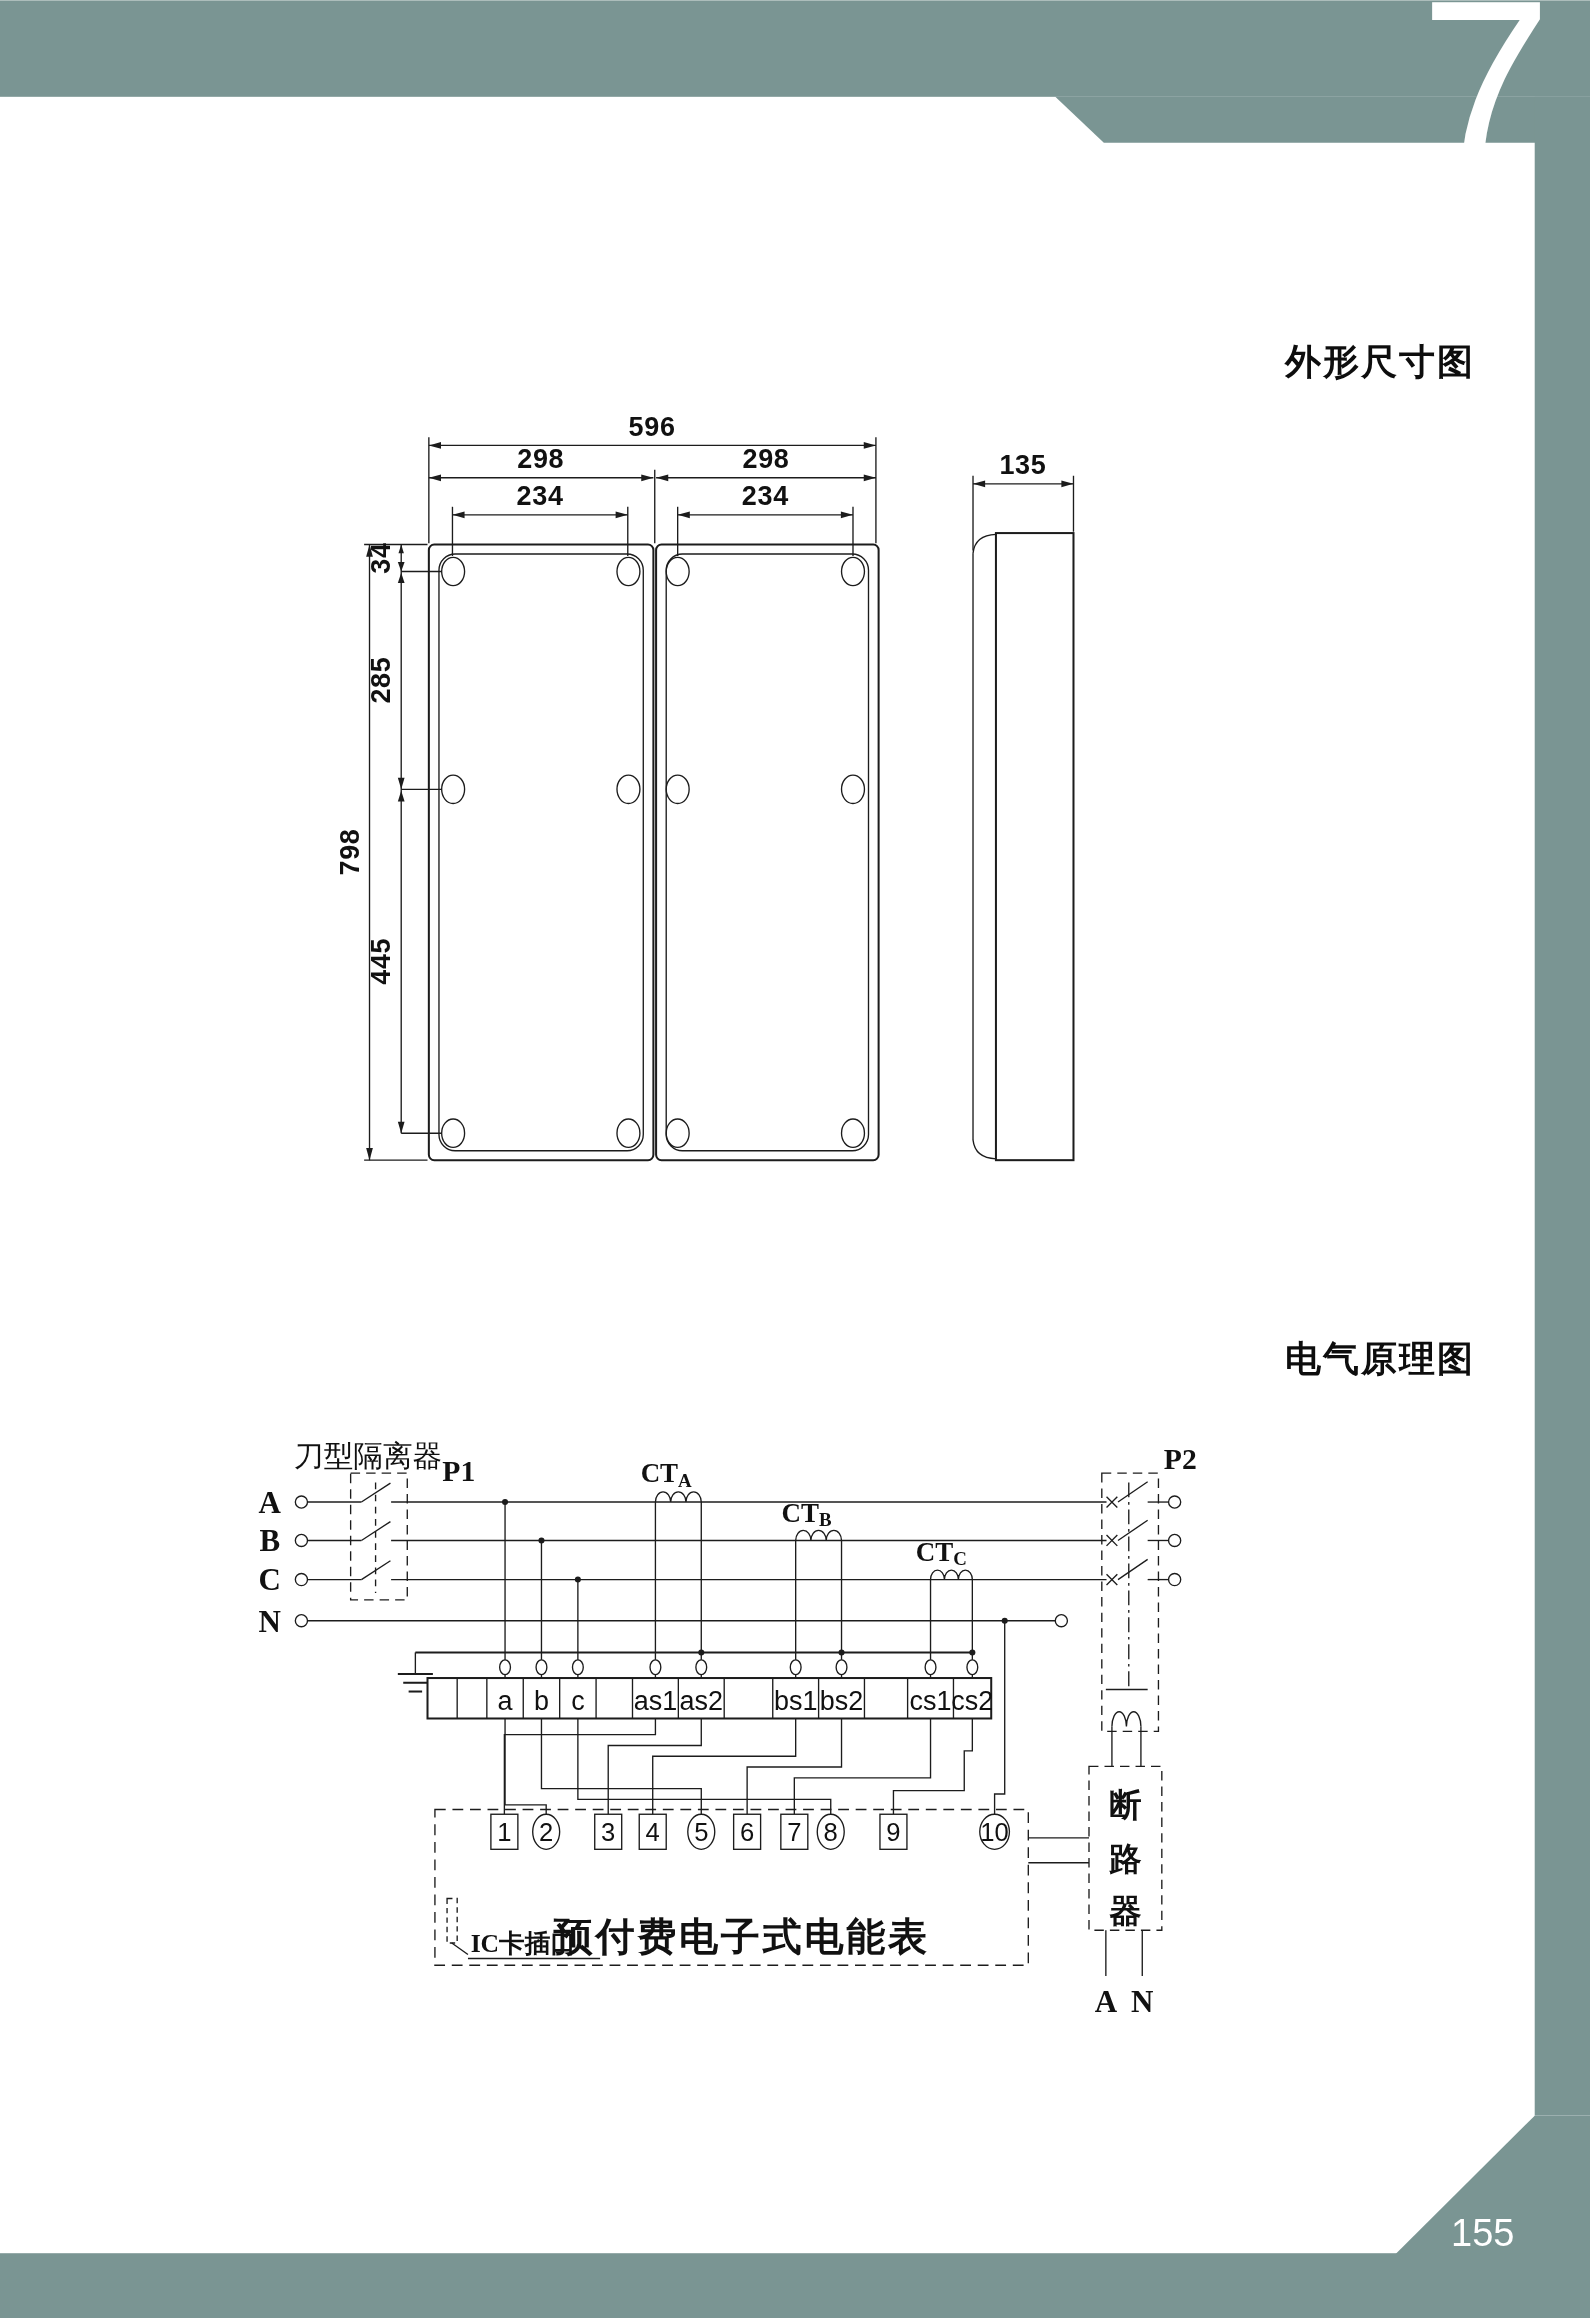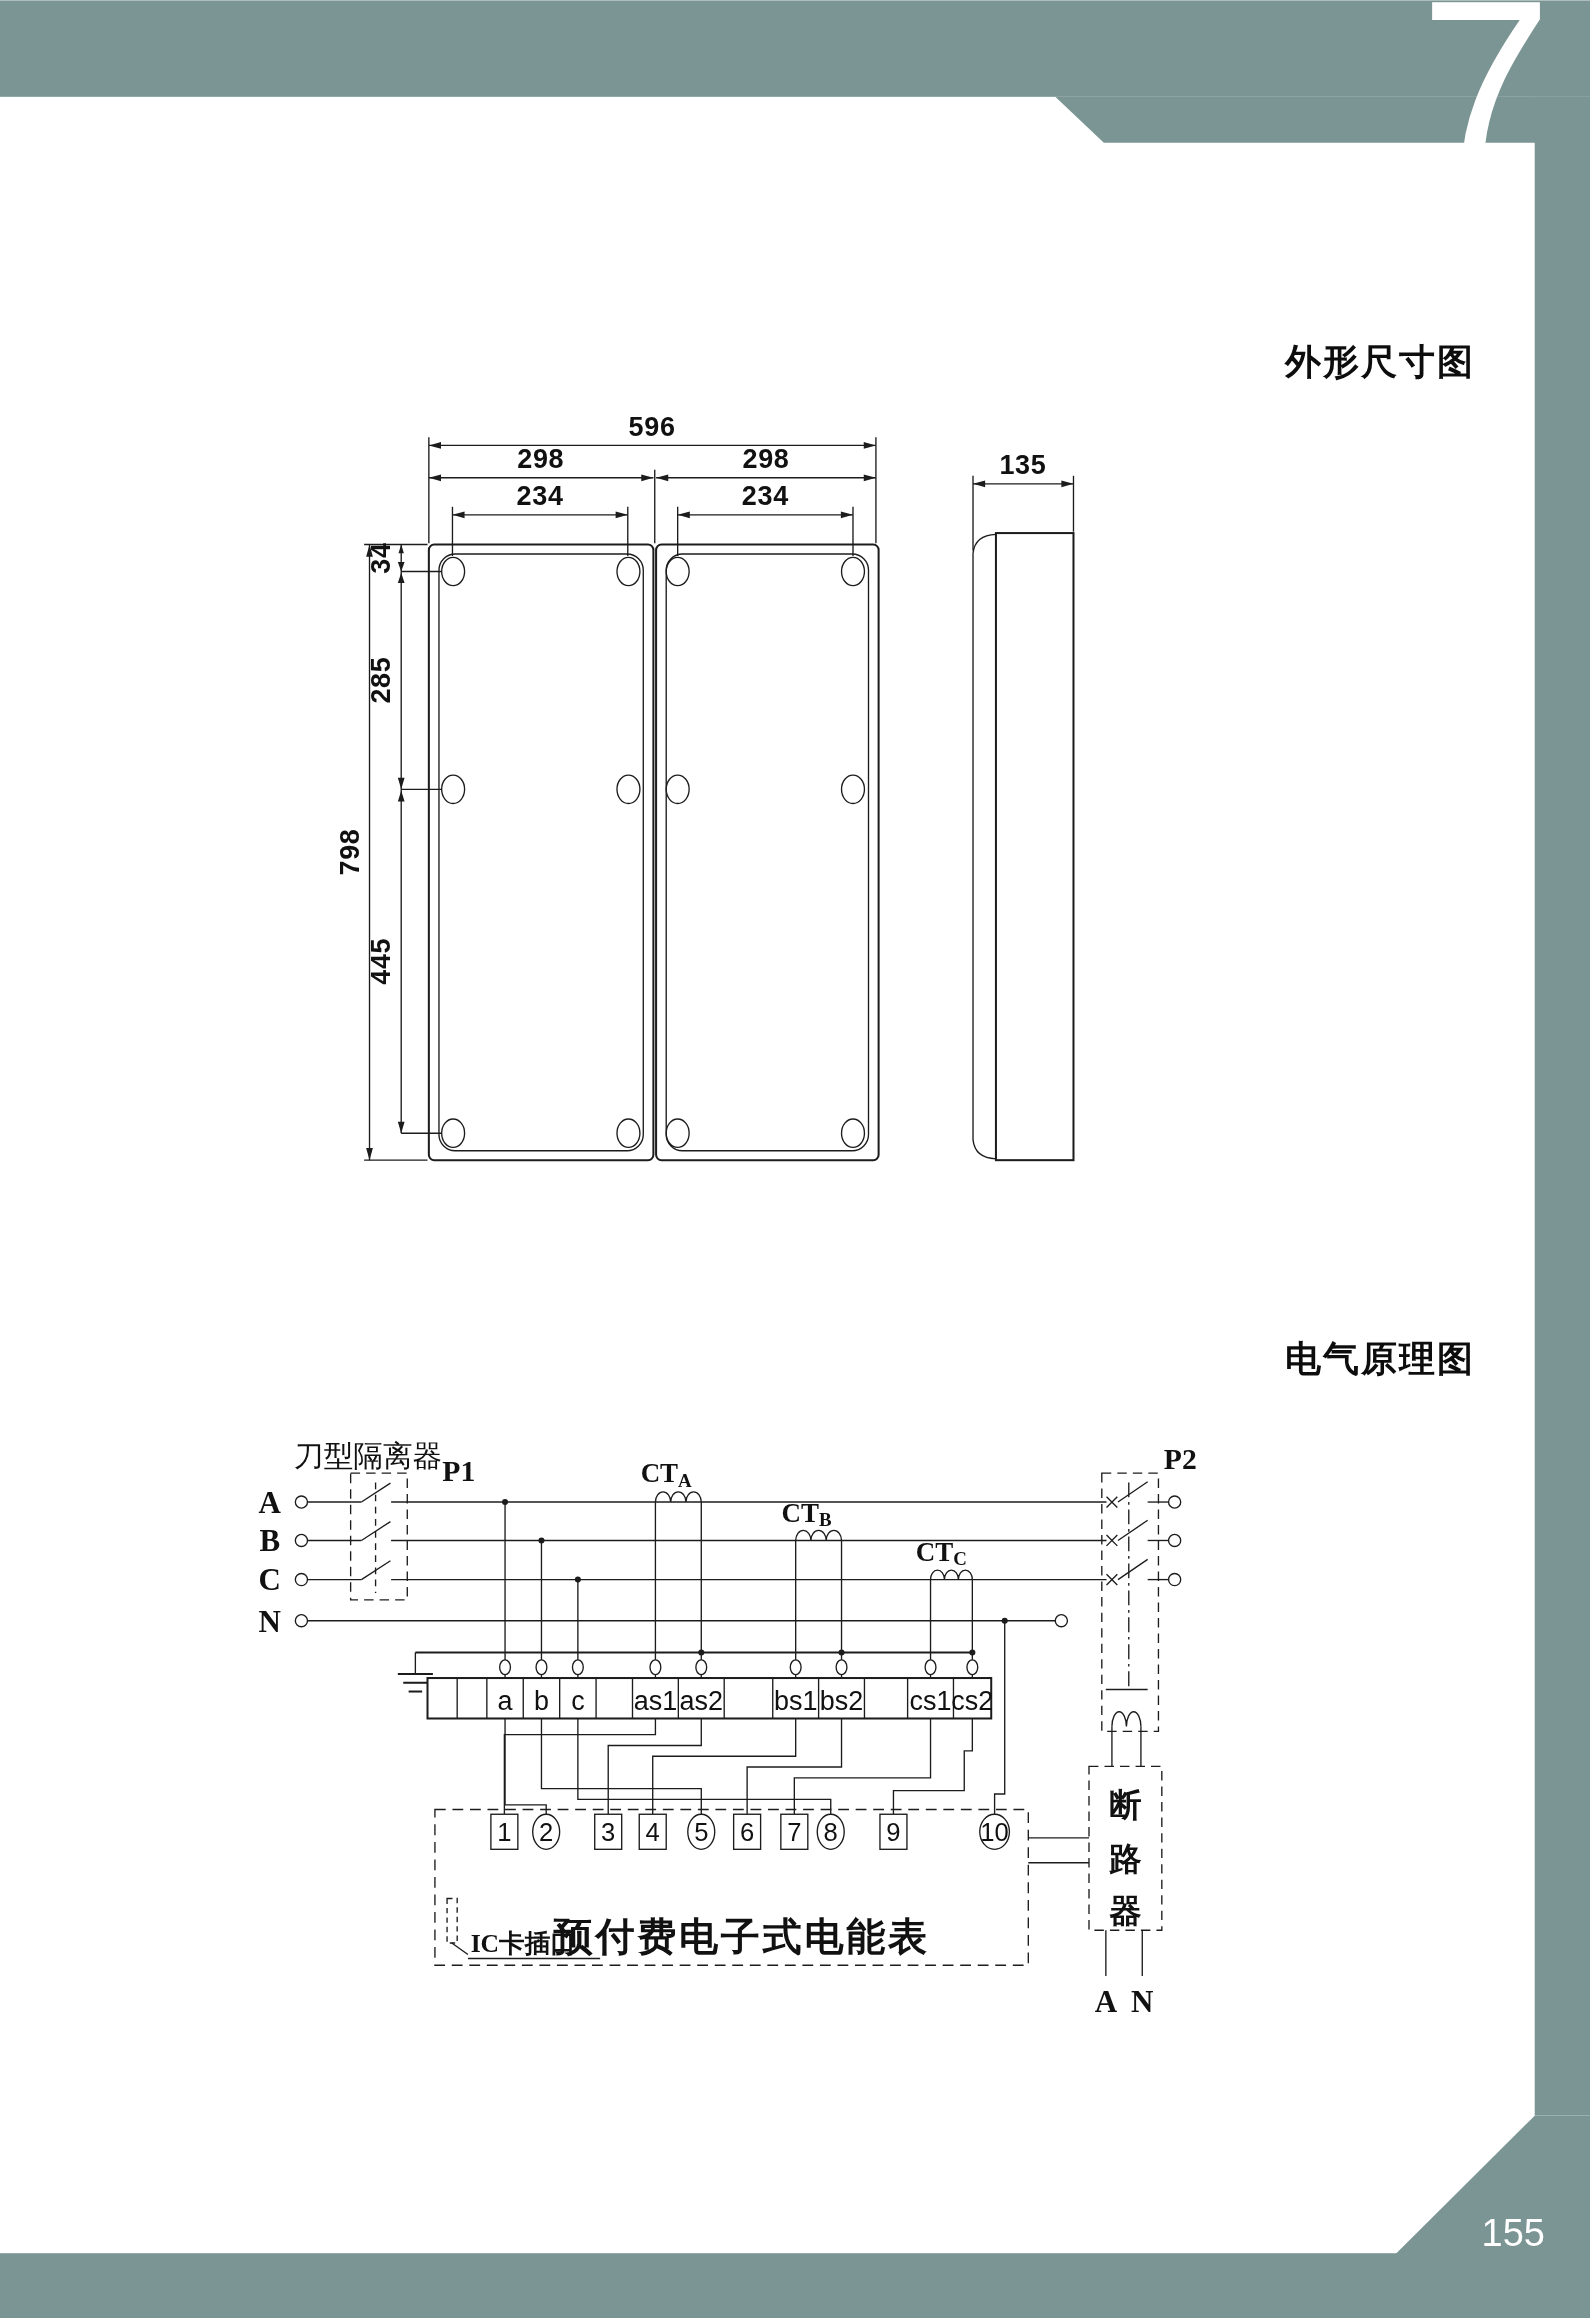--- a/index.html
+++ b/index.html
@@ -8,21 +8,21 @@
   .page svg{position:absolute;left:0;top:0;}
   .accent{fill:var(--accent);}
   .hdr-title{position:absolute;left:1117px;top:84px;color:#fff;font-size:45px;
              letter-spacing:8.8px;white-space:nowrap;font-weight:400;z-index:3;}
   .hdr-chapter{position:absolute;left:1415px;top:-35px;width:142px;text-align:center;
                color:#fff;font-size:237px;font-weight:300;line-height:1;z-index:3;}
   .section-label{position:absolute;color:#0d0d0d;font-size:36px;font-weight:700;
                  letter-spacing:2px;white-space:nowrap;z-index:3;}
   #sec-outline{left:1285px;top:293px;margin-top:45px;}
   #sec-schematic{left:1285px;top:1335px;}
-  .page-number{position:absolute;left:1451px;top:2212px;width:94px;text-align:right;
+  .page-number{position:absolute;left:1451px;top:2212px;width:94px;text-align:left;
                color:#fff;font-size:38px;font-weight:400;z-index:3;}
   
   text{fill:#111;}
   .dim{font:700 40px "Liberation Sans","DejaVu Sans",sans-serif;letter-spacing:1px;}
   .phase{font:700 46px "Liberation Serif","DejaVu Serif",serif;}
   .plabel{font:700 44px "Liberation Serif","DejaVu Serif",serif;}
   .ctl{font:700 40px "Liberation Serif","DejaVu Serif",serif;}
   .cts{font:700 28px "Liberation Serif","DejaVu Serif",serif;}
   .cjk{font:400 44px "Liberation Serif","DejaVu Serif",serif;}
   .cell{font:400 40px "Liberation Sans","DejaVu Sans",sans-serif;}

